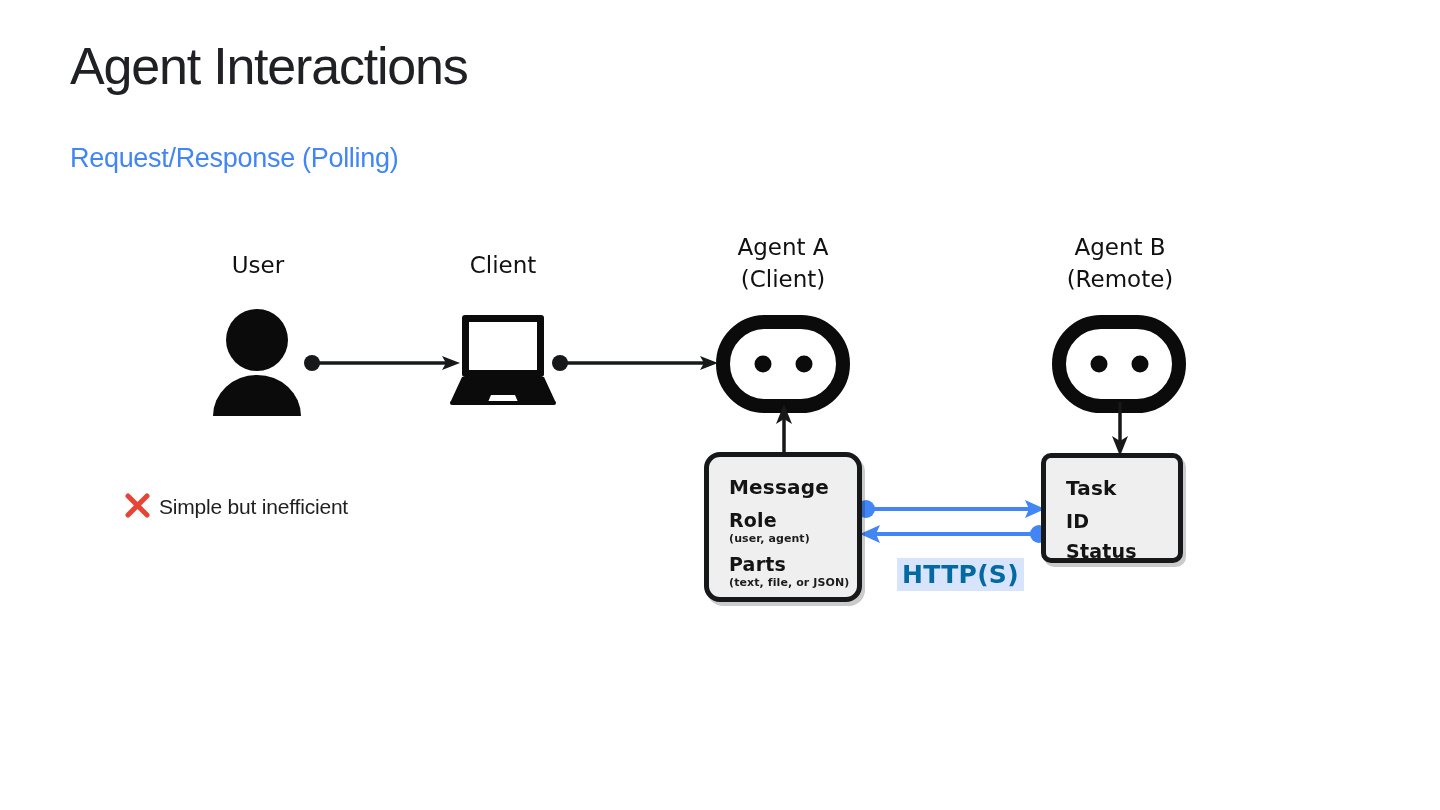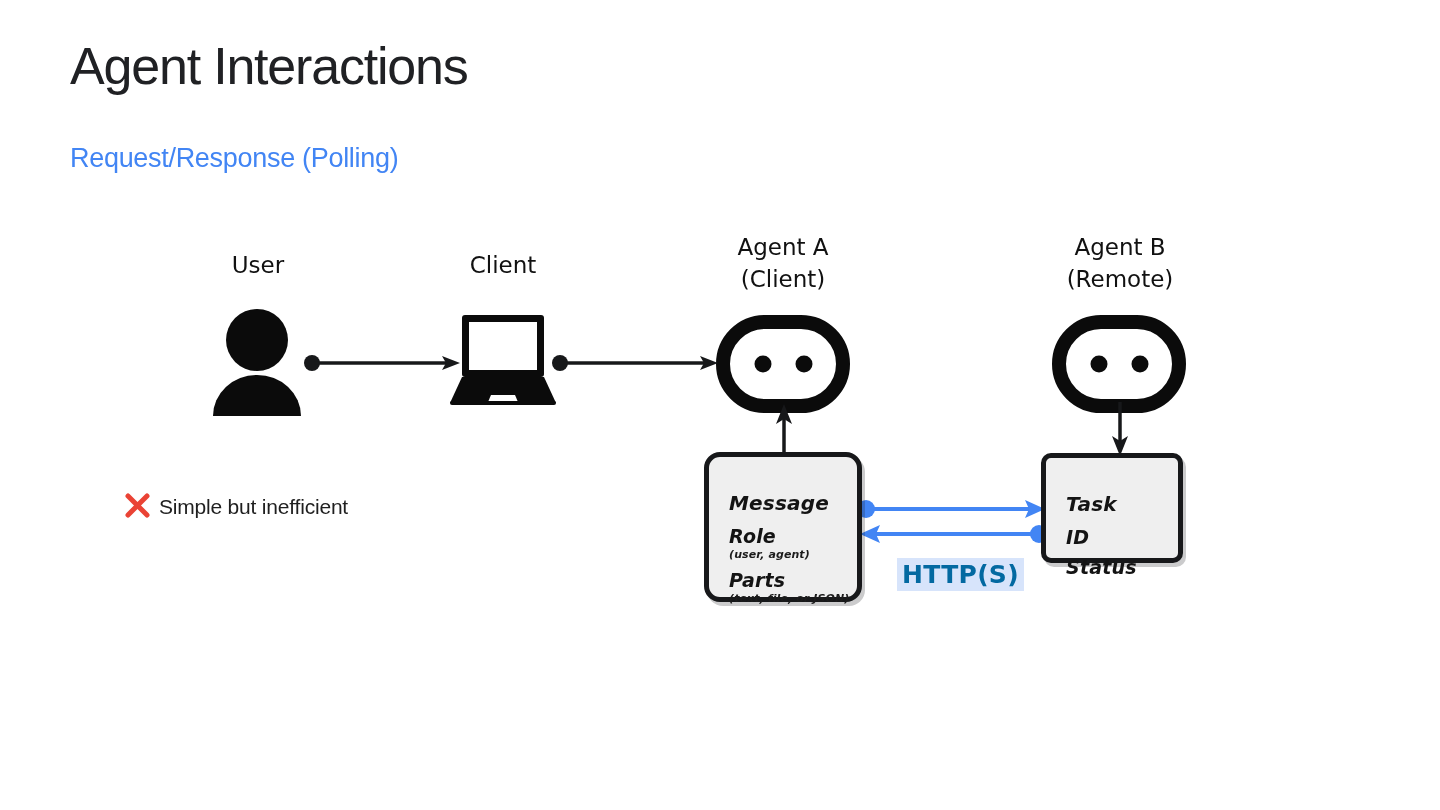--- a/index.html
+++ b/index.html
@@ -66,23 +66,22 @@
   .card {
     position: absolute;
     background: #efefef;
     border: 5px solid #17181a;
     box-shadow: 3px 4px 0 rgba(20,20,22,0.22);
     box-sizing: border-box;
   }
   .card-inner {
     position: absolute;
     inset: 0;
-    padding: 34px 0 0 20px;
+    padding: 18px 0 0 20px;
     box-sizing: border-box;
-    font-style: italic;
   }
   .card-title {
     font-family: "DejaVu Sans", sans-serif;
     font-size: 20px;
     font-weight: 700;
     color: #141414;
     letter-spacing: 0.2px;
     margin-bottom: 10px;
   }
   .card-field {

